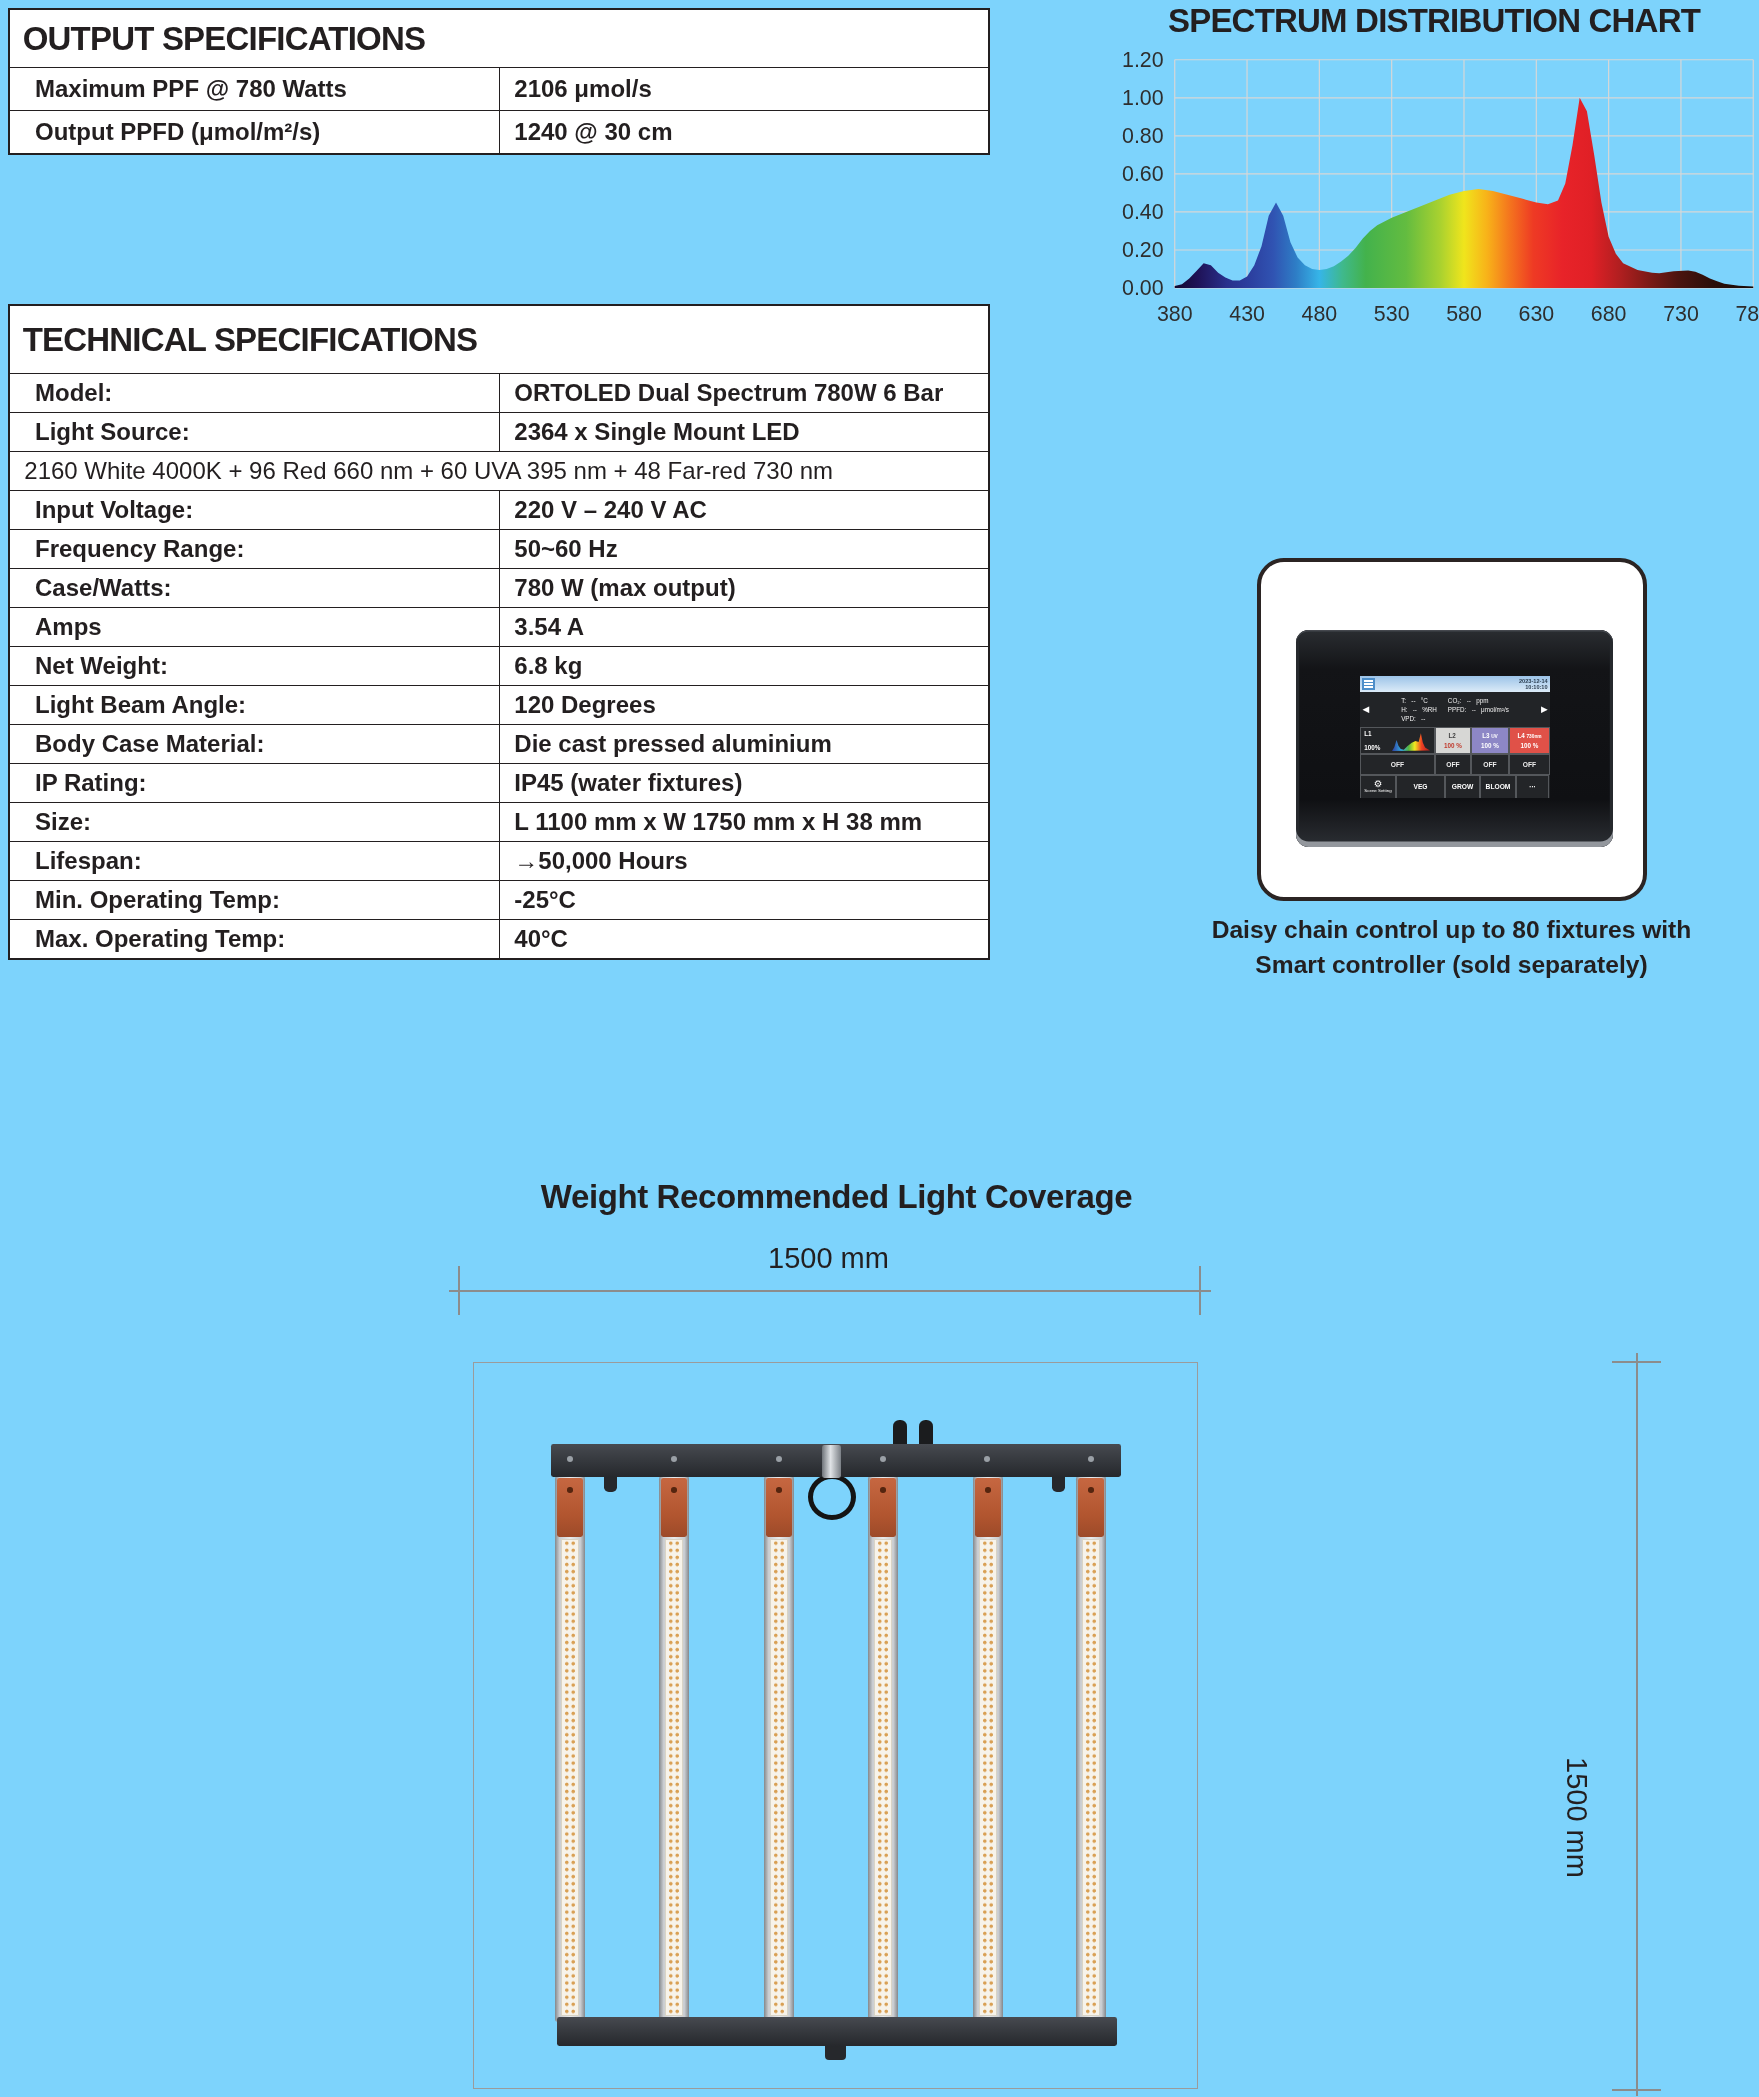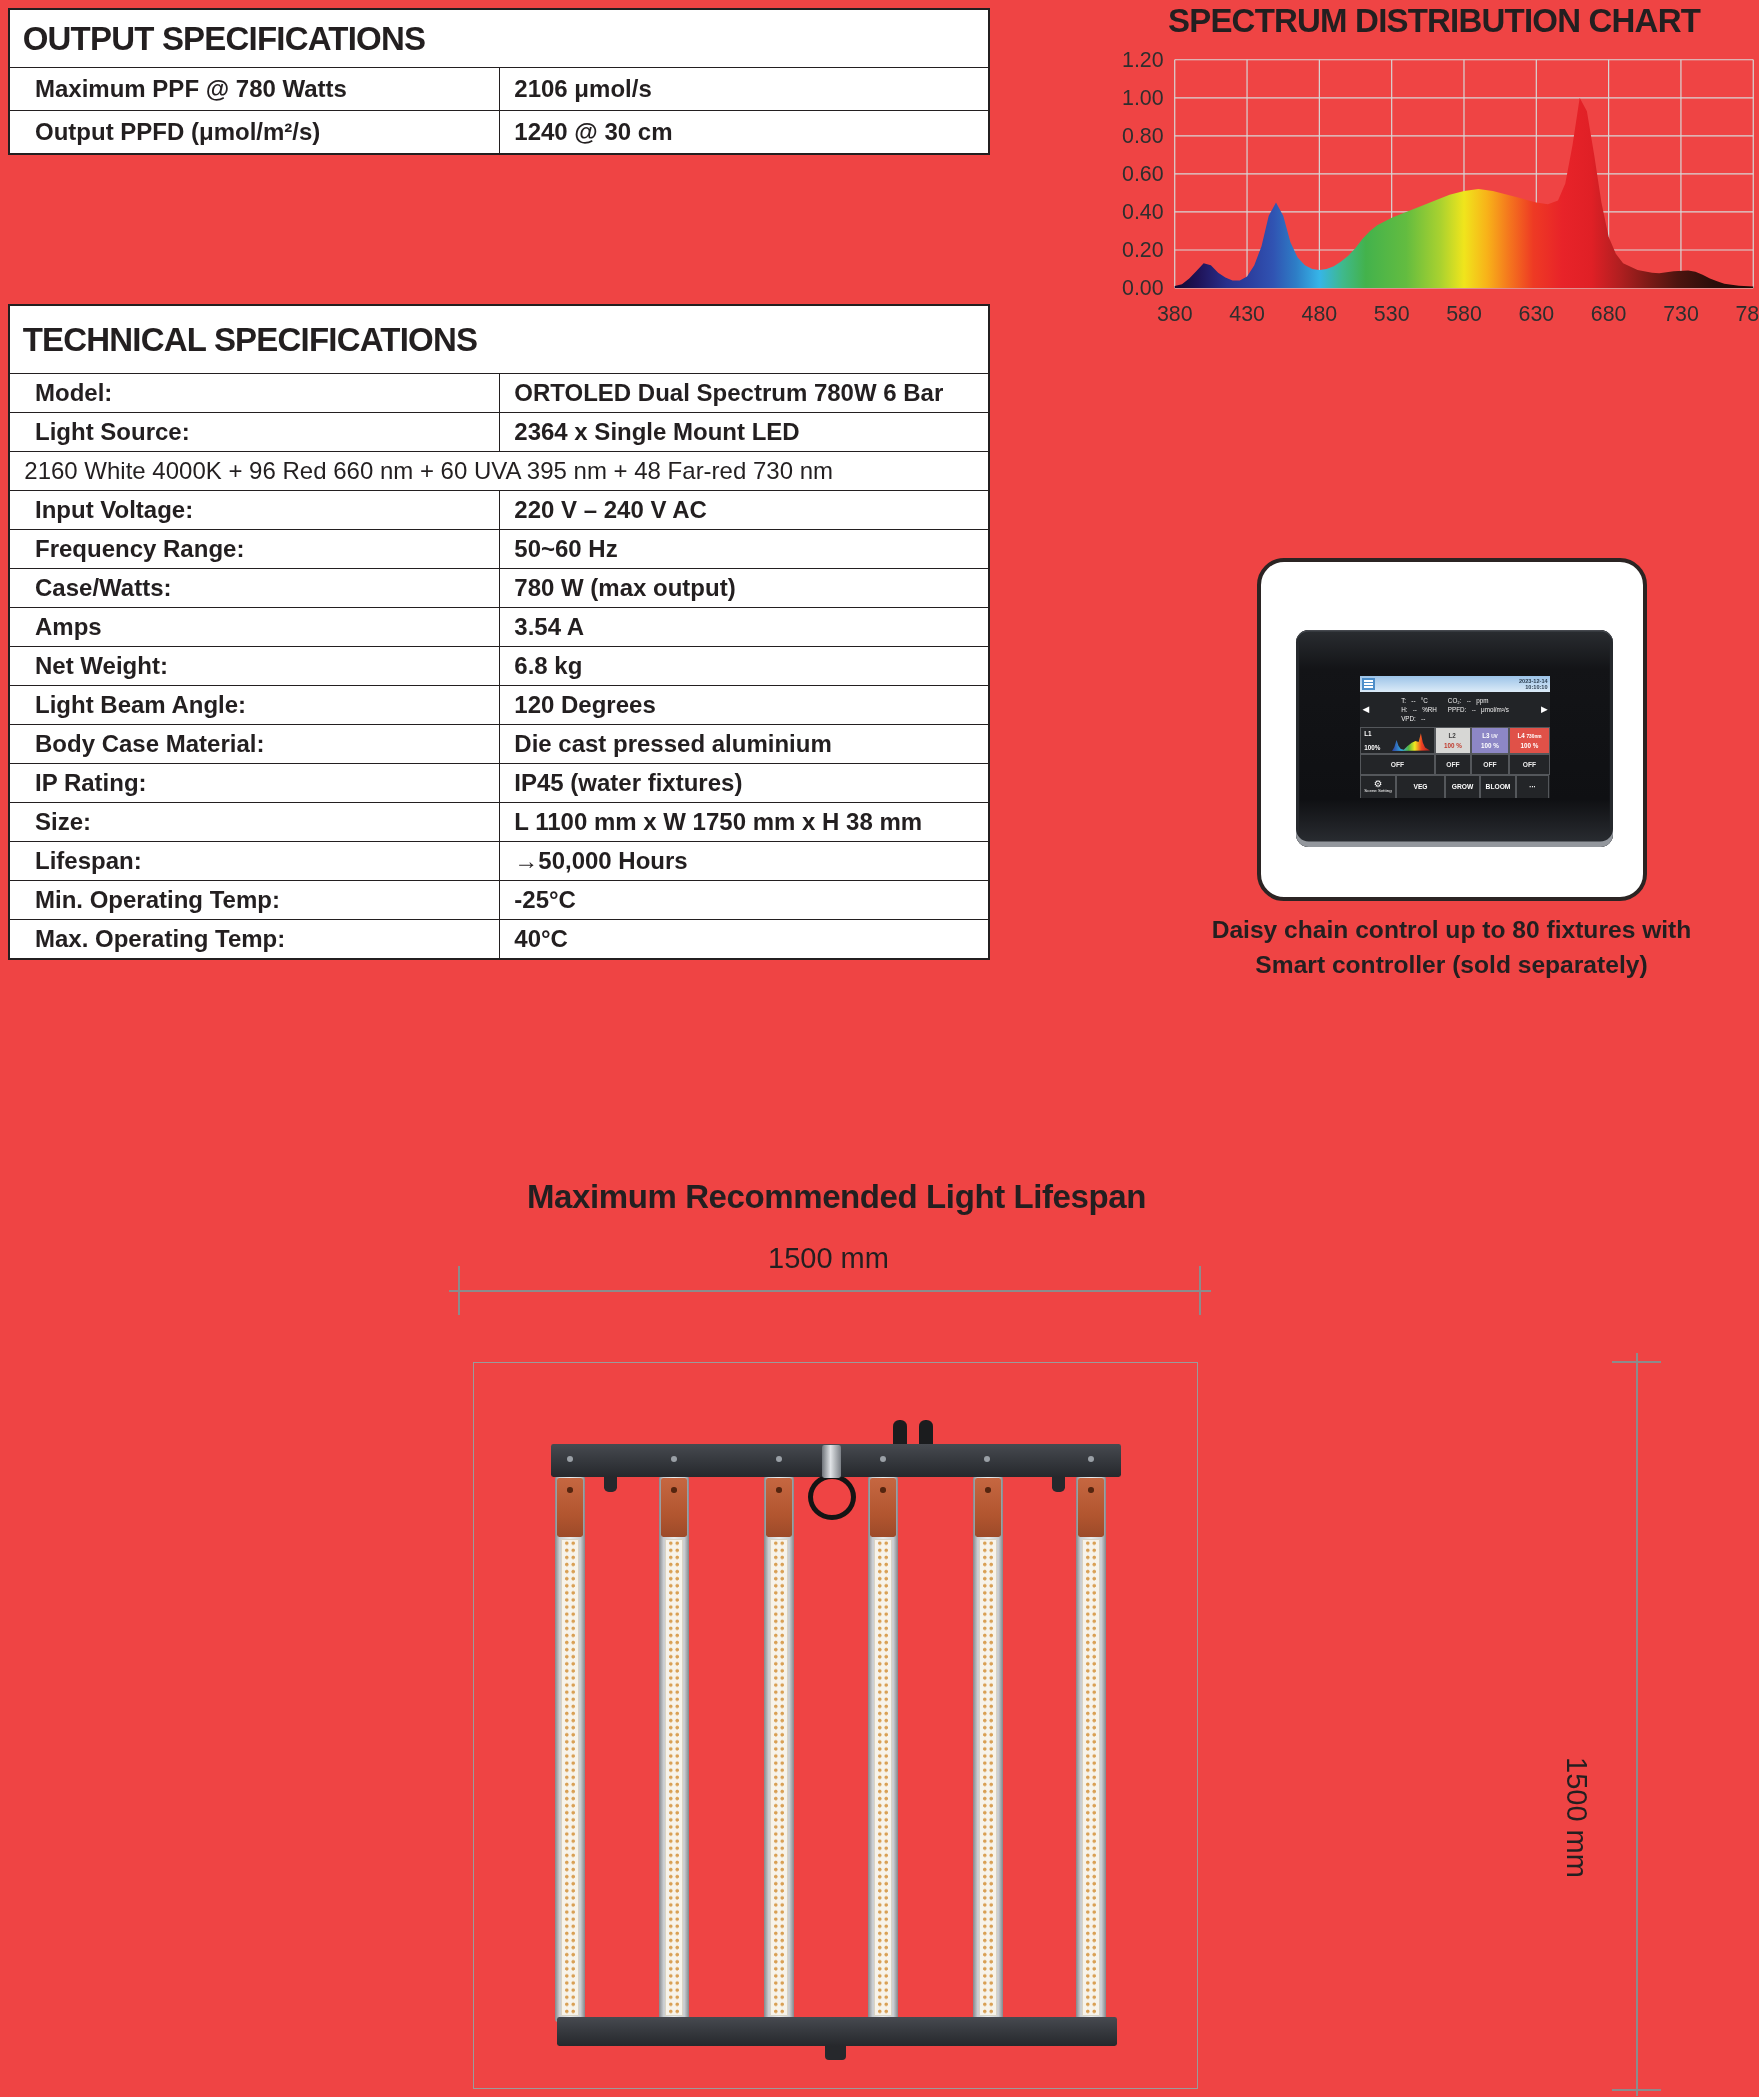--- a/index.html
+++ b/index.html
@@ -1,16 +1,16 @@
 <!DOCTYPE html>
 <html style="font-size:12.7px"><head>
 <meta charset="utf-8">
 <style>
   html,body{margin:0;padding:0;background:#fff;}
-  .page{position:relative;width:1760px;height:2097px;background:#ef4444;overflow:hidden;
+  .page{position:relative;width:1760px;height:2097px;background:#7dd3fc;overflow:hidden;
         font-family:"Liberation Sans",sans-serif;color:#231f20;}
 
   
   .spec-table{position:absolute;left:8px;width:982px;border:2.4px solid #231f20;background:#fff;box-sizing:border-box;}
   .spec-table.output{top:8px;}
   .spec-table.tech{top:304px;}
   .t-head{display:flex;align-items:center;padding-left:12.7px;font-size:33px;font-weight:bold;letter-spacing:-0.8px;}
   .output .t-head{height:57px;}
   .tech .t-head{height:67px;}
   .t-row{display:flex;border-top:1.6px solid #231f20;}
@@ -313,21 +313,21 @@
       <div class="btn">GROW</div>
       <div class="btn">BLOOM</div>
       <div class="btn">···</div>
     </div>
   </div>
   <div class="ctrl-caption">
     <div>Daisy chain control up to 80 fixtures with</div>
     <div>Smart controller (sold separately)</div>
   </div>
 
-  <div class="cov-title">Maximum Recommended Light Lifespan</div>
+  <div class="cov-title">Weight Recommended Light Coverage</div>
   <div class="dim-label-h">1500 mm</div>
   <div class="dim-line h-line"></div>
   <div class="dim-line h-tick l"></div>
   <div class="dim-line h-tick r"></div>
   <div class="cov-square"></div>
   <div class="dim-line v-line"></div>
   <div class="dim-line v-tick t"></div>
   <div class="dim-line v-tick b"></div>
   <div class="dim-label-v">1500 mm</div>
 

